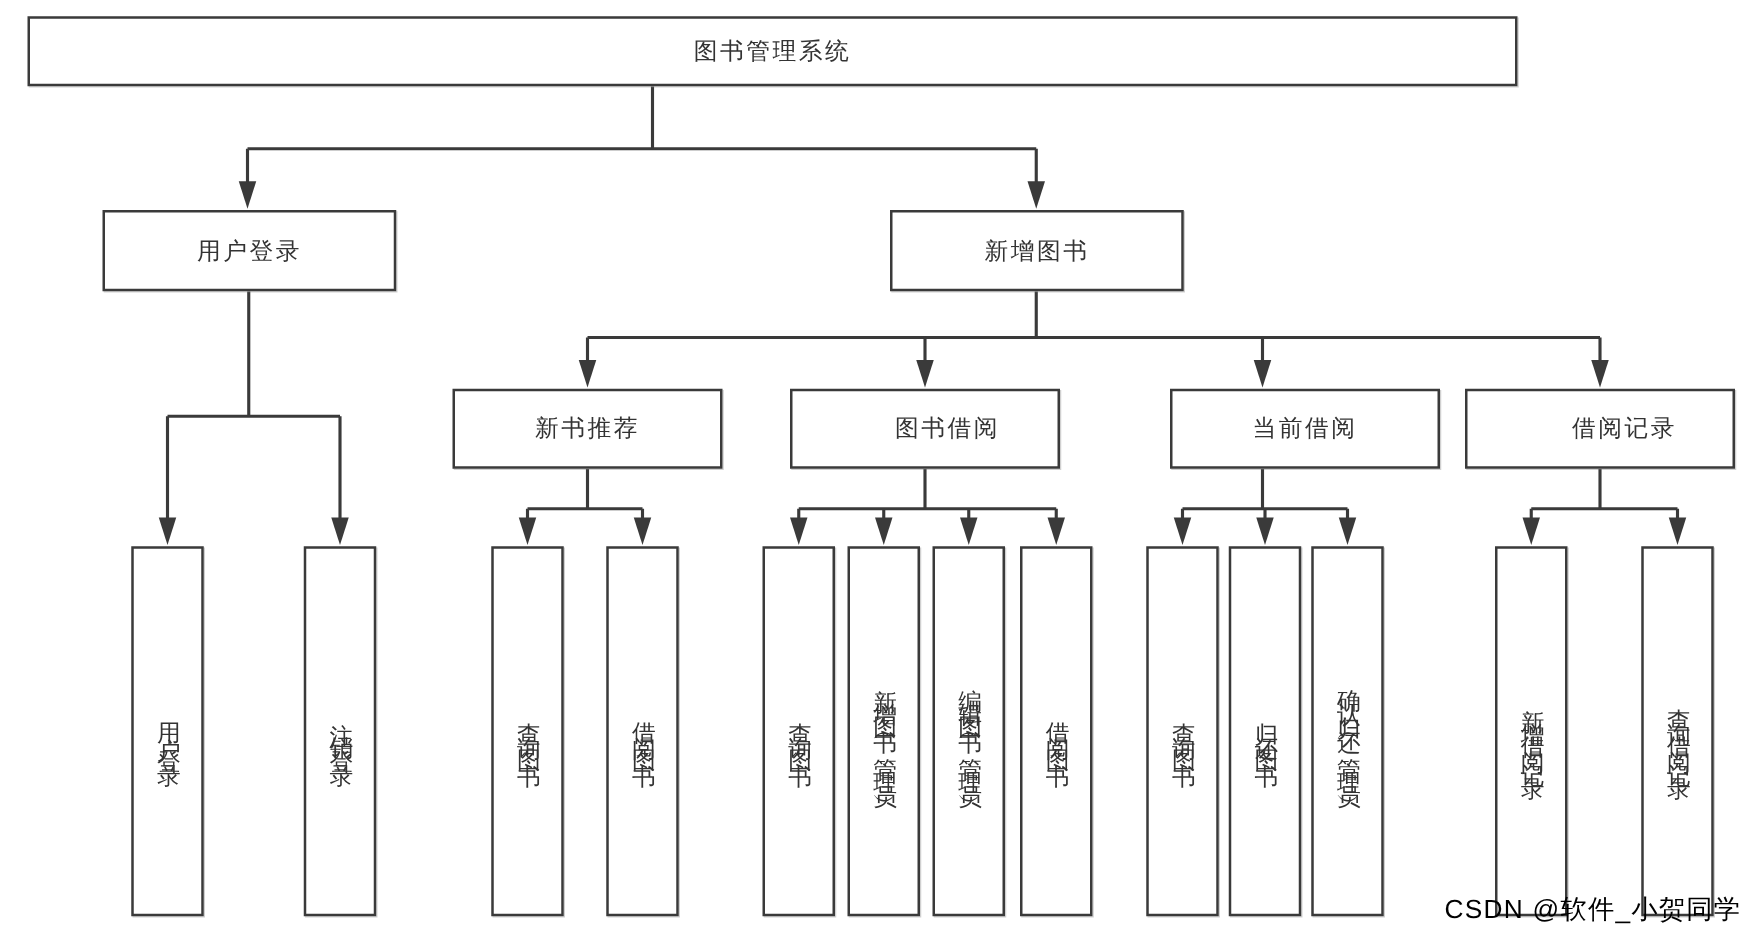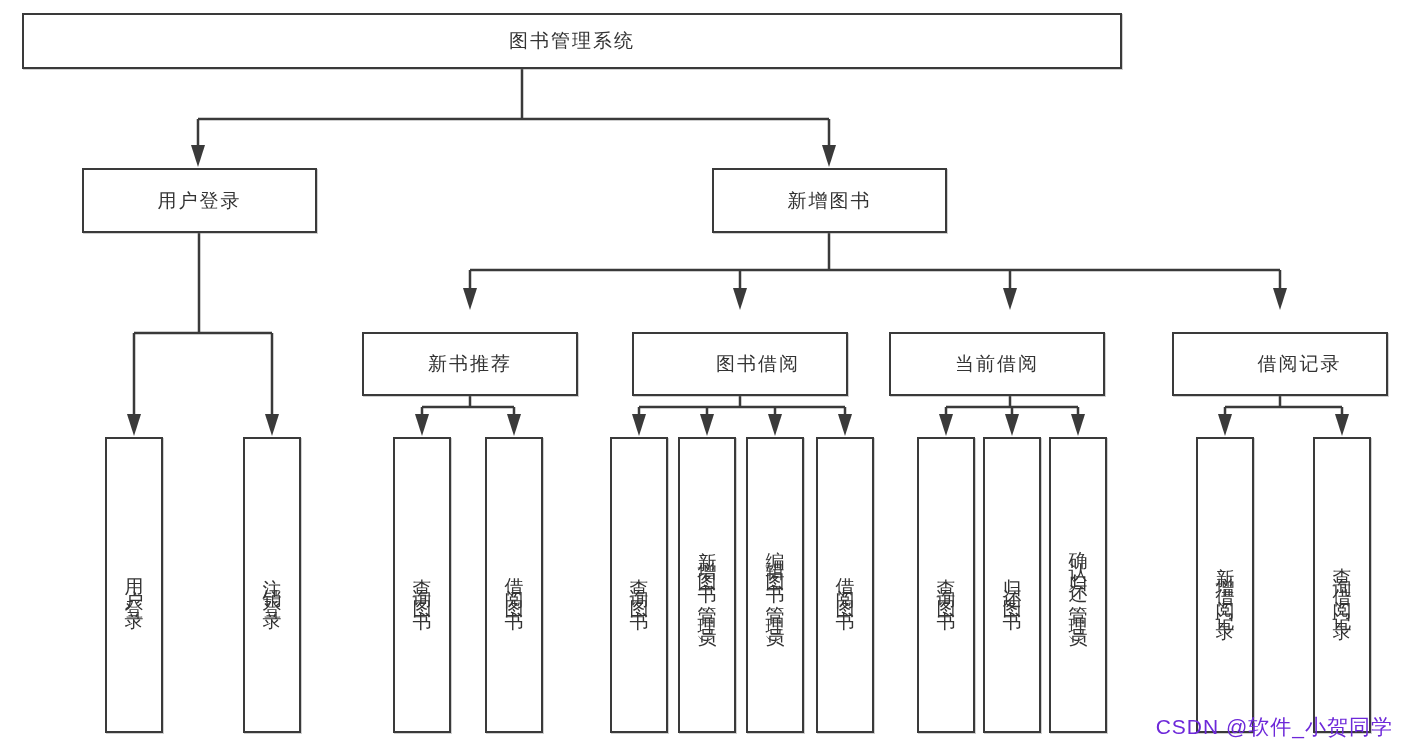--- a/index.html
+++ b/index.html
@@ -22,36 +22,36 @@
     justify-content:center;
     z-index:2;
     box-shadow:1px 1px 0 rgba(120,120,120,.35);
   }
   .node span{
     font-size:19px;
     color:#333;
     letter-spacing:2px;
     white-space:nowrap;
   }
-  .h-root{left:22px;top:13px;width:1100px;height:56px;}
+  .h-root{left:22px;top:13px;width:1192px;height:56px;}
   .h-l2{width:235px;height:65px;top:168px;}
-  .h-l3{width:216px;height:64px;top:311px;margin-top:21px;}
+  .h-l3{width:216px;height:64px;top:311px;}
   .v{top:437px;width:58px;height:296px;}
   .v span{
     writing-mode:vertical-rl;
     text-orientation:mixed;
     letter-spacing:11px;
     font-size:19px;
     white-space:nowrap;
   }
   .watermark{
     position:absolute;
     right:12px;top:713px;
     font-size:21px;
-    color:#6d28d9;
+    color:#000000;
     letter-spacing:1px;
     z-index:3;
   }
 </style>
 </head>
 <body>
 
 <div id="stage">
 
   <svg class="connectors" width="1405" height="747" viewBox="0 0 1405 747">
@@ -111,21 +111,21 @@
   <div class="node h-l2" style="left:712px;">
     <span>新增图书</span>
   </div>
 
   <div class="node h-l3" style="left:362px;">
     <span>新书推荐</span>
   </div>
   <div class="node h-l3" style="left:632px;padding-left:36px;">
     <span>图书借阅</span>
   </div>
-  <div class="node h-l3" style="left:889px;">
+  <div class="node h-l3" style="left:936px;">
     <span>当前借阅</span>
   </div>
   <div class="node h-l3" style="left:1172px;padding-left:39px;">
     <span>借阅记录</span>
   </div>
 
   <div class="node v" style="left:105px;">
     <span>用户登录</span>
   </div>
   <div class="node v" style="left:243px;">

